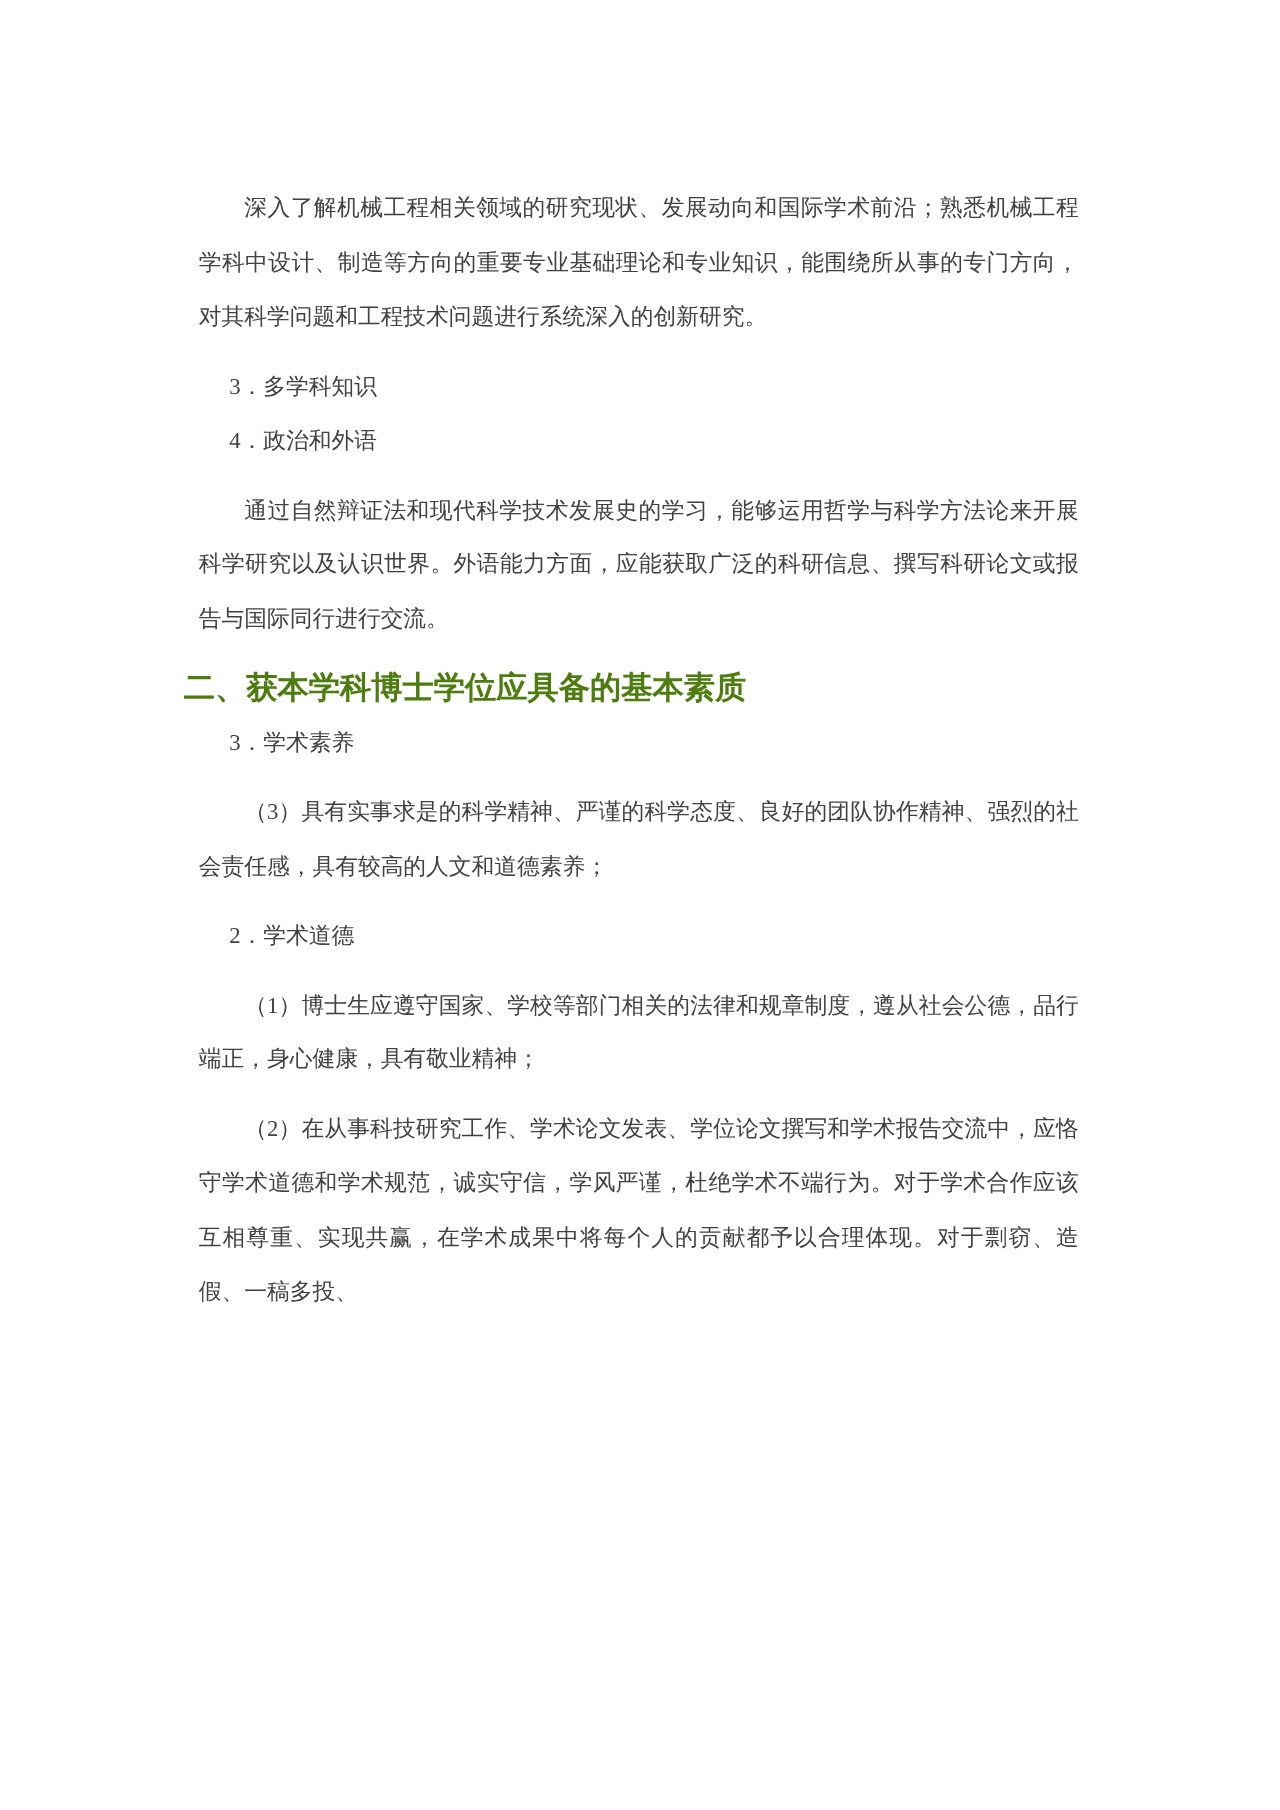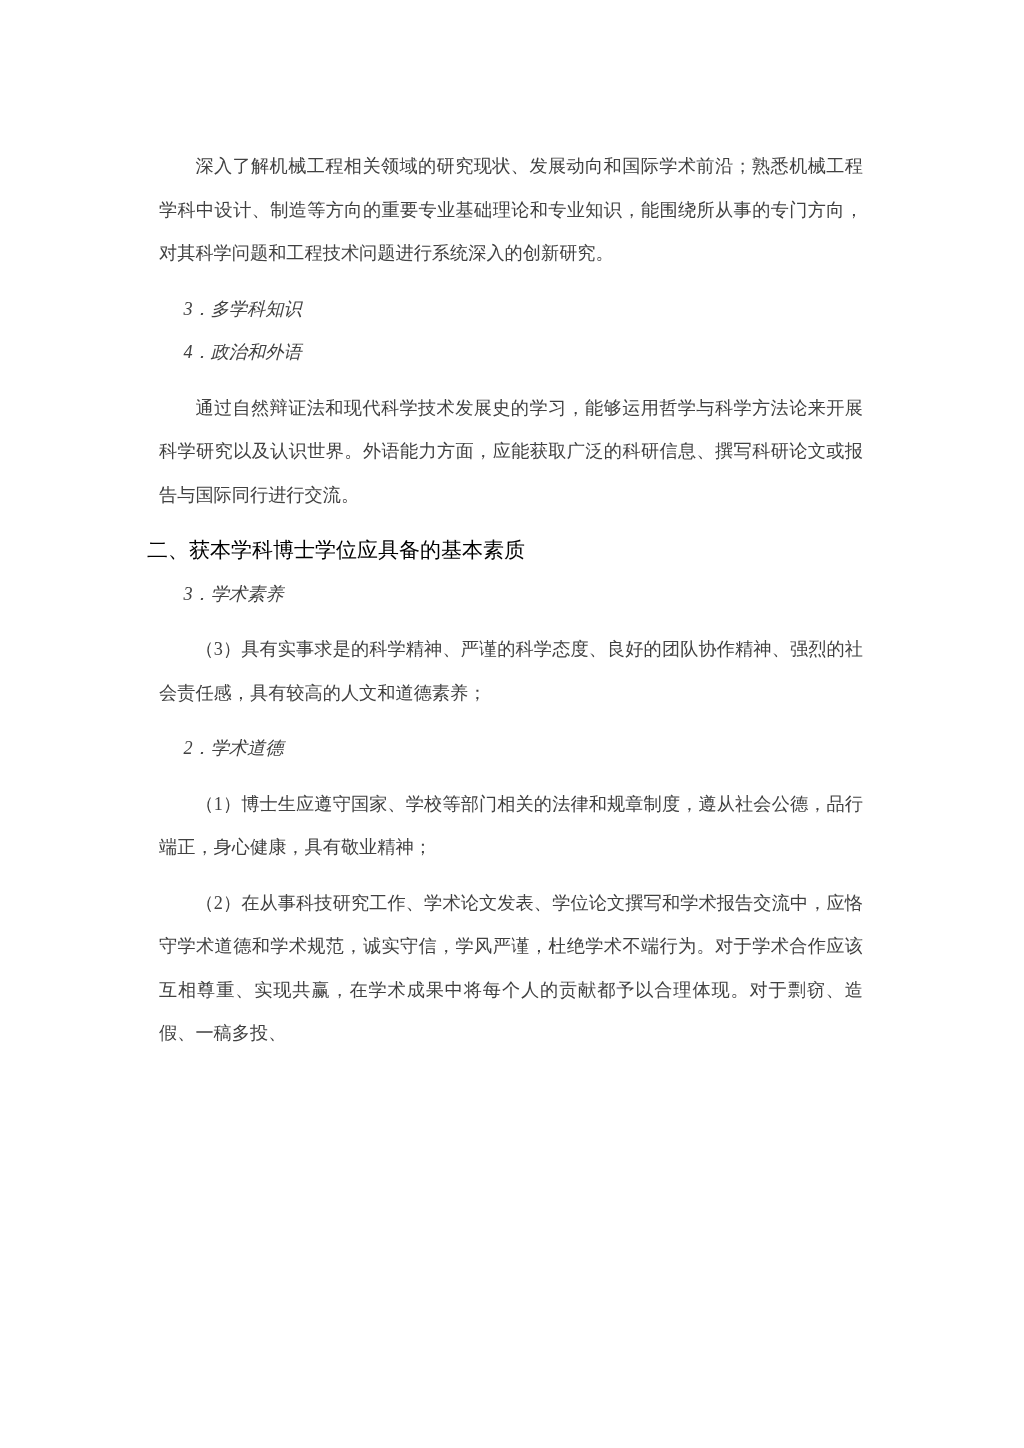--- a/index.html
+++ b/index.html
@@ -28,28 +28,27 @@
   }
   .para {
     margin: 12px;
     padding: 0;
     text-indent: 2em;
   }
   .sub-title {
     margin: 0;
     padding: 0;
     text-indent: 2em;
-    font-style: italic;
   }
   .heading {
     margin: 0;
     padding: 0;
-    font-size: 21px;
-    font-weight: normal;
-    color: #000000;
+    font-size: 25px;
+    font-weight: bold;
+    color: #4d7c0f;
     text-indent: 0;
     line-height: 43.5px;
     text-align: left;
   }
 </style>
 </head>
 <body>
 
 <div class="page">
   <div class="content">

